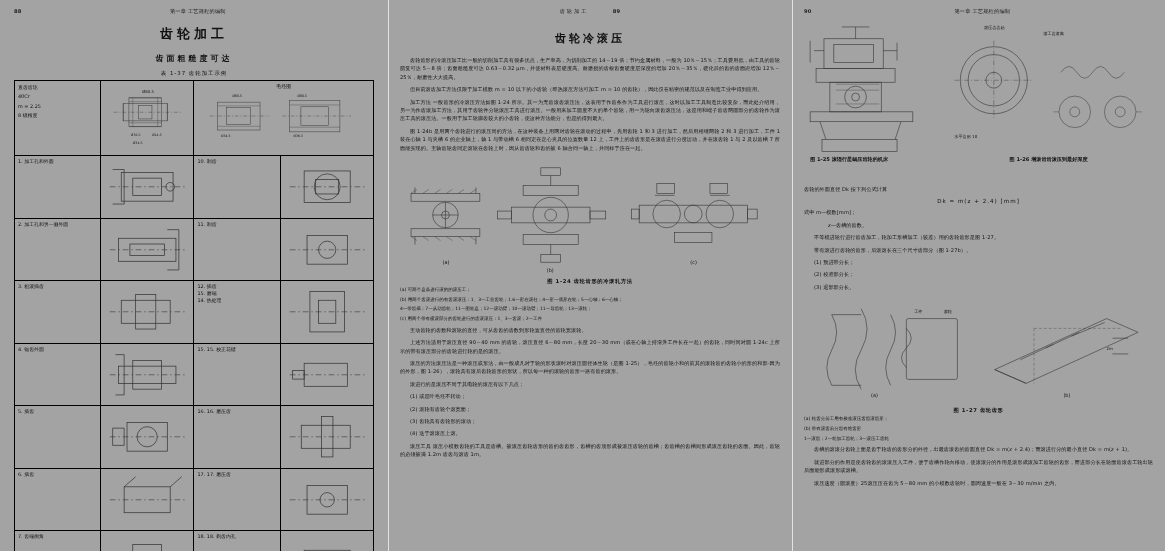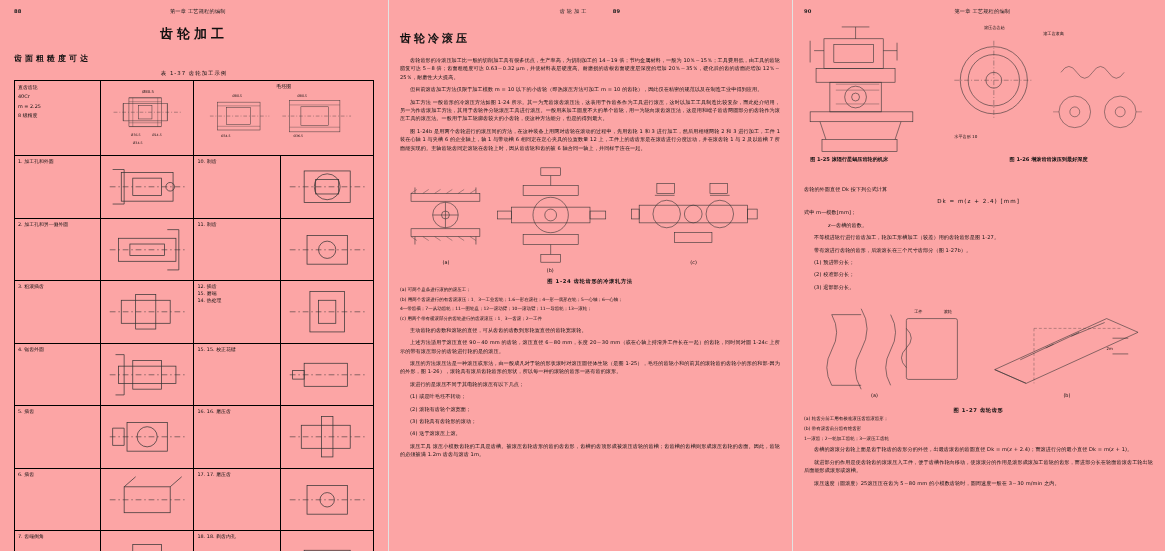--- a/index.html
+++ b/index.html
@@ -1,27 +1,27 @@
 <!DOCTYPE html>
 <html><head>
 <meta charset="utf-8">
 <style>
   html,body{margin:0;padding:0;background:#ffffff;}
   body{width:1165px;height:551px;overflow:hidden;font-family:"DejaVu Sans","Liberation Sans",sans-serif;color:#111;}
-  .page{position:relative;width:1165px;height:551px;background:#fca5a5;}
+  .page{position:relative;width:1165px;height:551px;background:#a3a3a3;}
   .col{position:absolute;top:0;height:551px;box-sizing:border-box;}
   .col-left{left:0;width:388px;padding:8px 14px 0 14px;}
   .col-mid{left:388px;width:404px;padding:8px 12px 0 12px;}
   .col-right{left:792px;width:373px;padding:8px 12px 0 12px;}
   .divider{position:absolute;top:0;width:1px;height:551px;background:#e2e2e2;}
   .rhead{display:flex;justify-content:space-between;align-items:baseline;font-size:5.2px;color:#222;margin-bottom:6px;letter-spacing:.2px;}
   .rhead .pnum{font-weight:bold;}
   .rhead.center{justify-content:center;gap:26px;}
   h1.title{font-size:13px;text-align:center;margin:10px 0 10px 0;letter-spacing:4px;font-weight:bold;}
-  h2.sub{font-size:8px;margin:8px 0 6px 0;letter-spacing:3px;font-weight:bold;}
+  h2.sub{font-size:8px;text-align:center;margin:8px 0 6px 0;letter-spacing:3px;font-weight:bold;}
   .tabcap{font-size:5.4px;text-align:center;margin:4px 0 3px 0;letter-spacing:1px;}
   p{font-size:5.1px;line-height:1.65;text-align:justify;margin:0 0 4px 0;text-indent:10px;letter-spacing:.1px;}
   p.noind{text-indent:0;}
   .figcap{font-size:5.3px;text-align:center;margin:3px 0 2px 0;font-weight:bold;letter-spacing:.6px;}
   .figsub{font-size:4.5px;line-height:1.5;margin:0 0 3px 0;text-indent:0;letter-spacing:0;}
   .formula{font-size:5.6px;text-align:center;margin:5px 0 4px 0;letter-spacing:1px;}
   
   table.tbl{width:100%;border-collapse:collapse;table-layout:fixed;}
   table.tbl td{border:1px solid #000;vertical-align:top;font-size:4.9px;padding:2px 3px;line-height:1.5;}
   .rowlabel{font-size:4.9px;line-height:1.45;}

